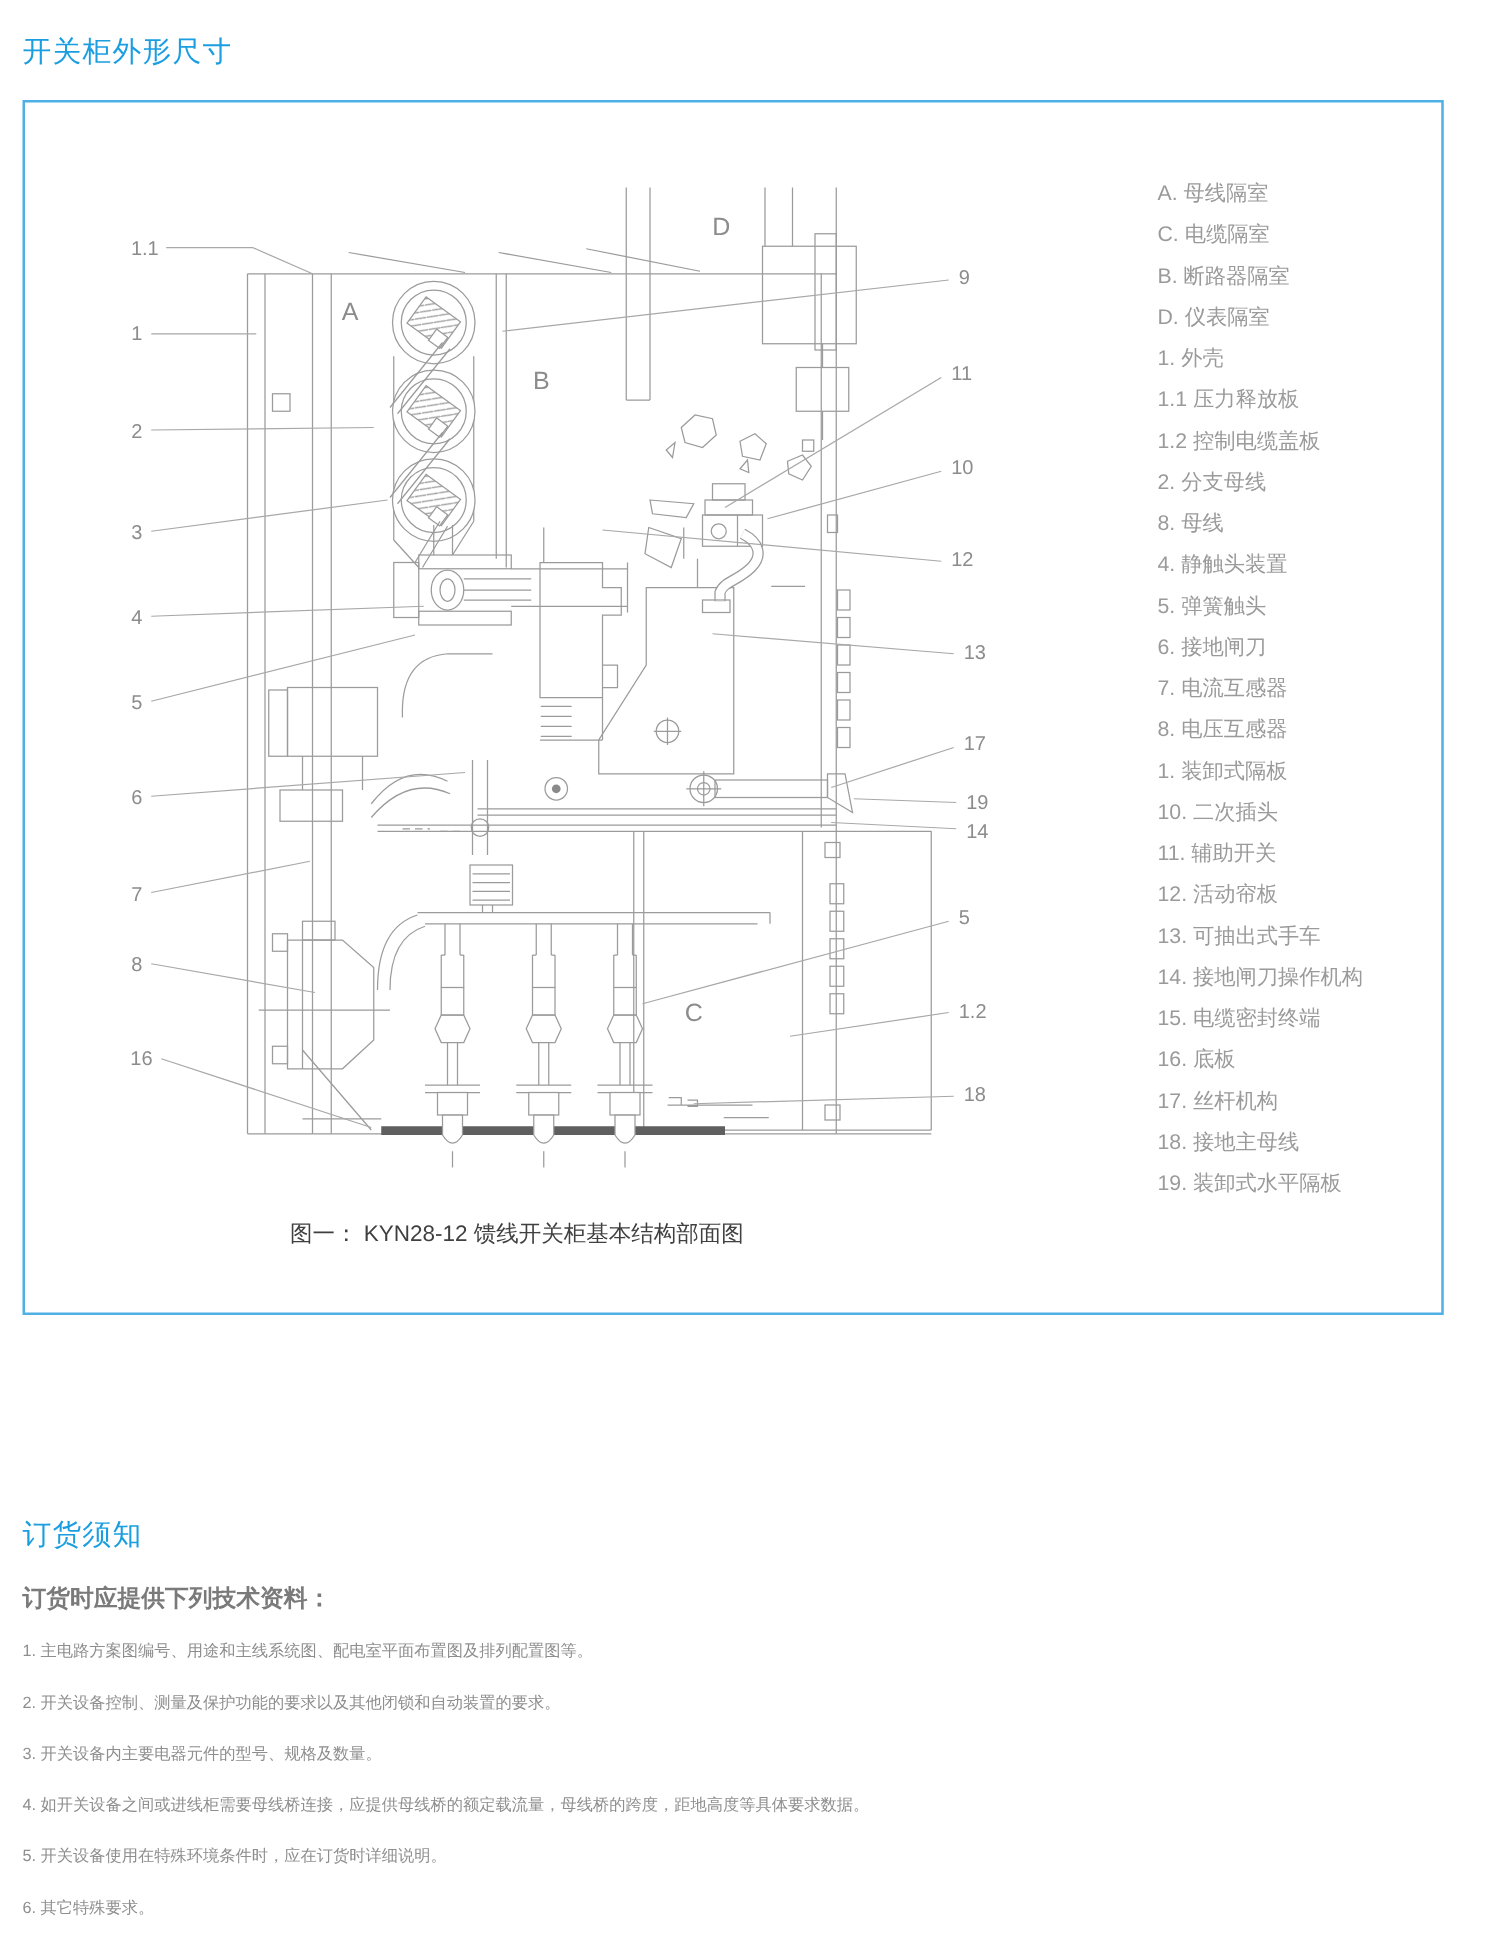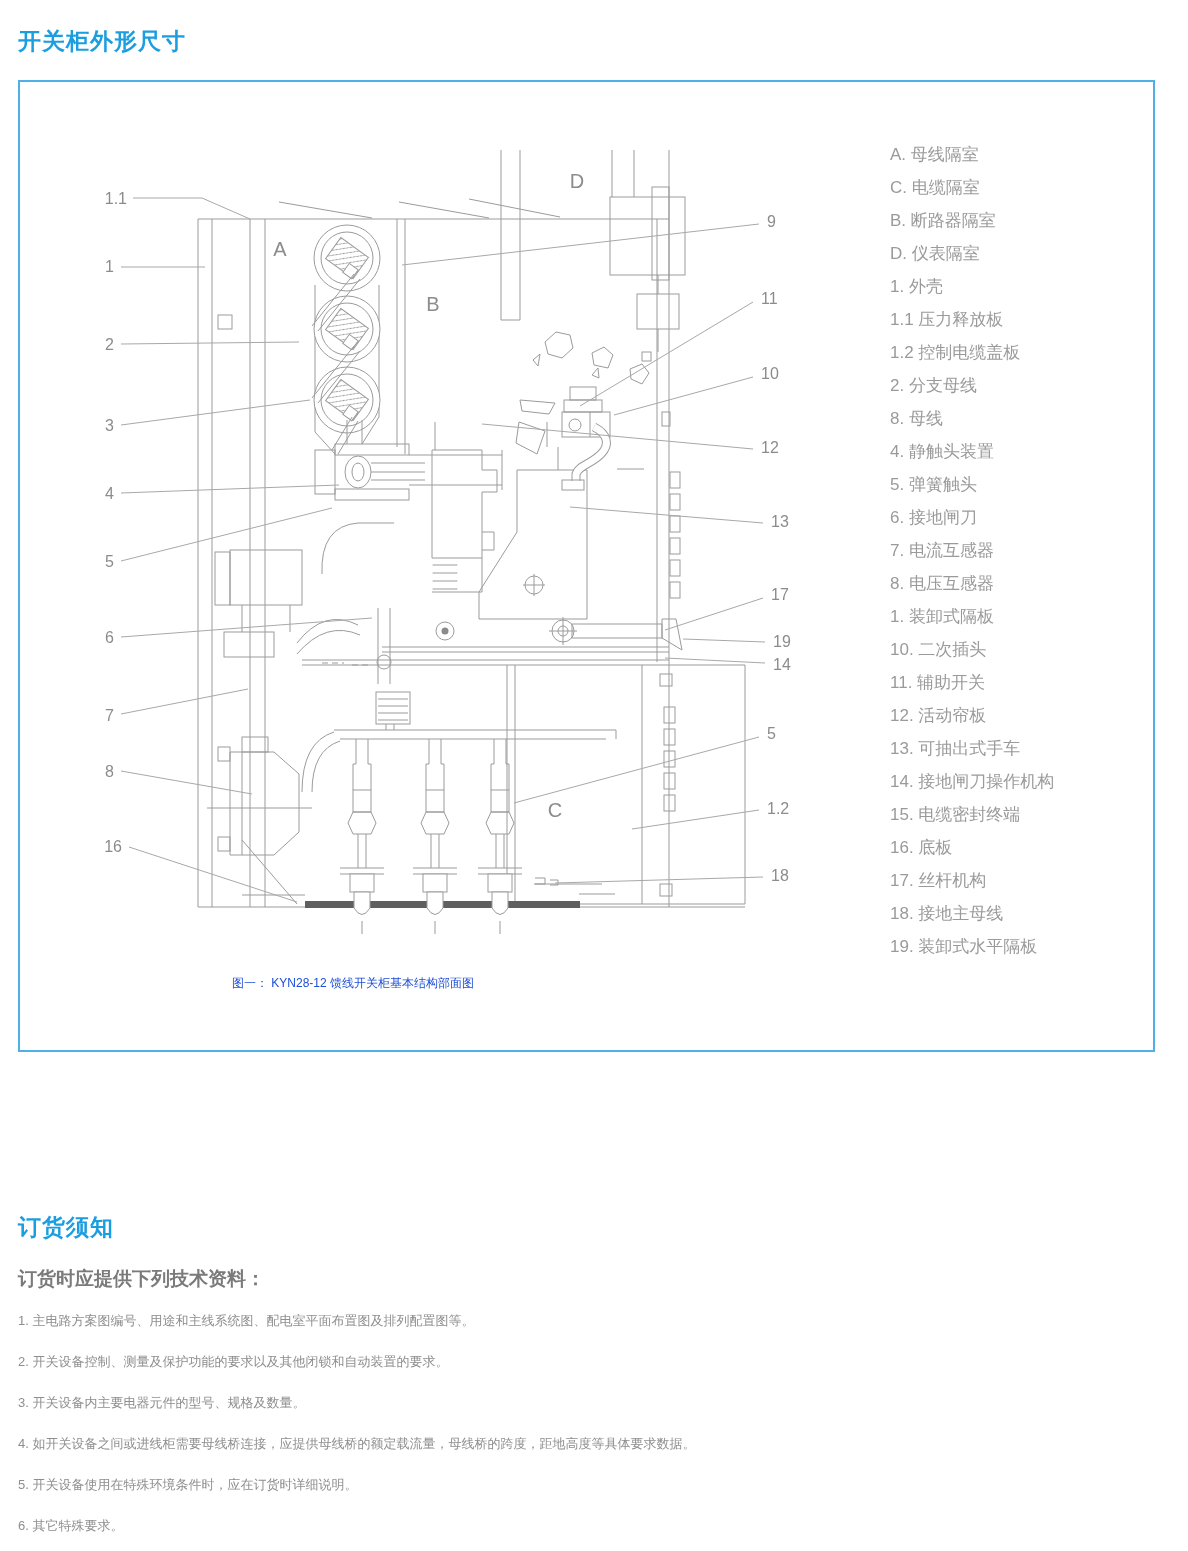--- a/index.html
+++ b/index.html
@@ -1,25 +1,25 @@
 <!DOCTYPE html>
 <html><head>
 <meta charset="utf-8">
 <style>
   html,body{margin:0;padding:0;background:#ffffff;}
   body{font-family:"Liberation Sans",sans-serif;}
   .page{position:relative;width:1188px;height:1551px;background:#fff;overflow:hidden;}
-  .sec-title{position:absolute;left:18px;font-size:23px;font-weight:bold;color:#1b9ee0;letter-spacing:1px;white-space:nowrap;}
+  .sec-title{position:absolute;left:18px;font-size:23px;font-weight:normal;color:#1b9ee0;letter-spacing:1px;white-space:nowrap;}
   #title-dims{top:26px;}
   #title-order{top:1212px;}
   .panel{position:absolute;left:18px;top:80px;width:1137px;height:972px;border:2px solid #4fb0e5;box-sizing:border-box;background:#fff;}
   .panel svg{position:absolute;left:0;top:0;}
   .legend{position:absolute;left:870px;top:56px;width:262px;}
-  .legend-item{font-size:17px;line-height:33px;color:#9a9a9a;white-space:nowrap;}
-  .caption{position:absolute;left:212px;top:893px;font-size:12px;color:#1d4ed8;white-space:nowrap;}
+  .legend-item{font-size:17px;line-height:33px;color:#9a9a9a;white-space:nowrap;margin-left:36px;}
+  .caption{position:absolute;left:212px;top:893px;font-size:18px;color:#404040;white-space:nowrap;}
   .notice-heading{position:absolute;left:18px;top:1266px;font-size:19px;font-weight:bold;color:#7a7a7a;white-space:nowrap;}
   .notice-list{position:absolute;left:18px;top:1312px;width:1160px;}
   .notice-item{font-size:13px;color:#8e8e8e;margin-bottom:23px;white-space:nowrap;}
   
   .draw{stroke:#9b9b9b;fill:none;stroke-width:1;}
   .drawf{stroke:#9b9b9b;stroke-width:1;}
   .leader{stroke:#a8a8a8;stroke-width:1;fill:none;}
   .callout-label{fill:#8c8c8c;font-size:16px;font-family:"Liberation Sans",sans-serif;}
   .comp-letter{fill:#8c8c8c;font-size:20px;font-family:"Liberation Sans",sans-serif;text-anchor:middle;}
 </style>

